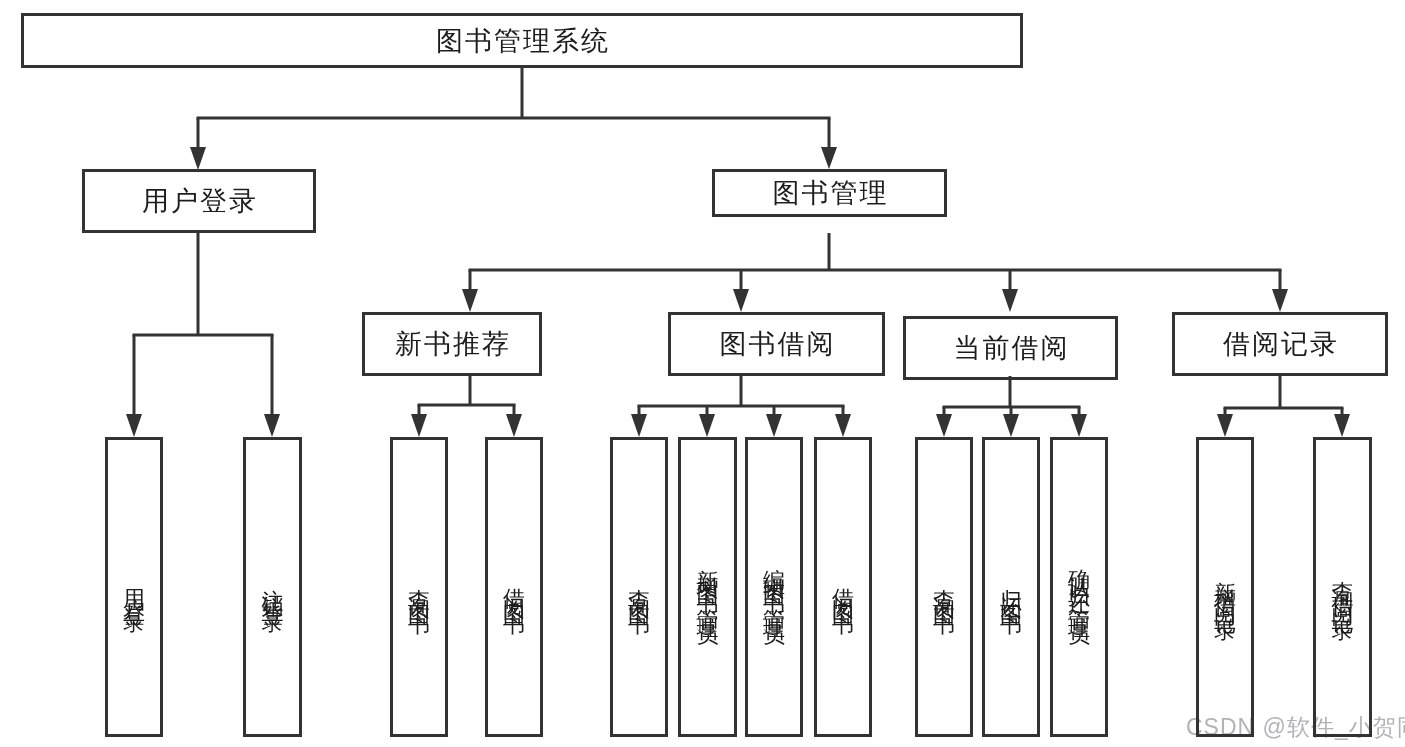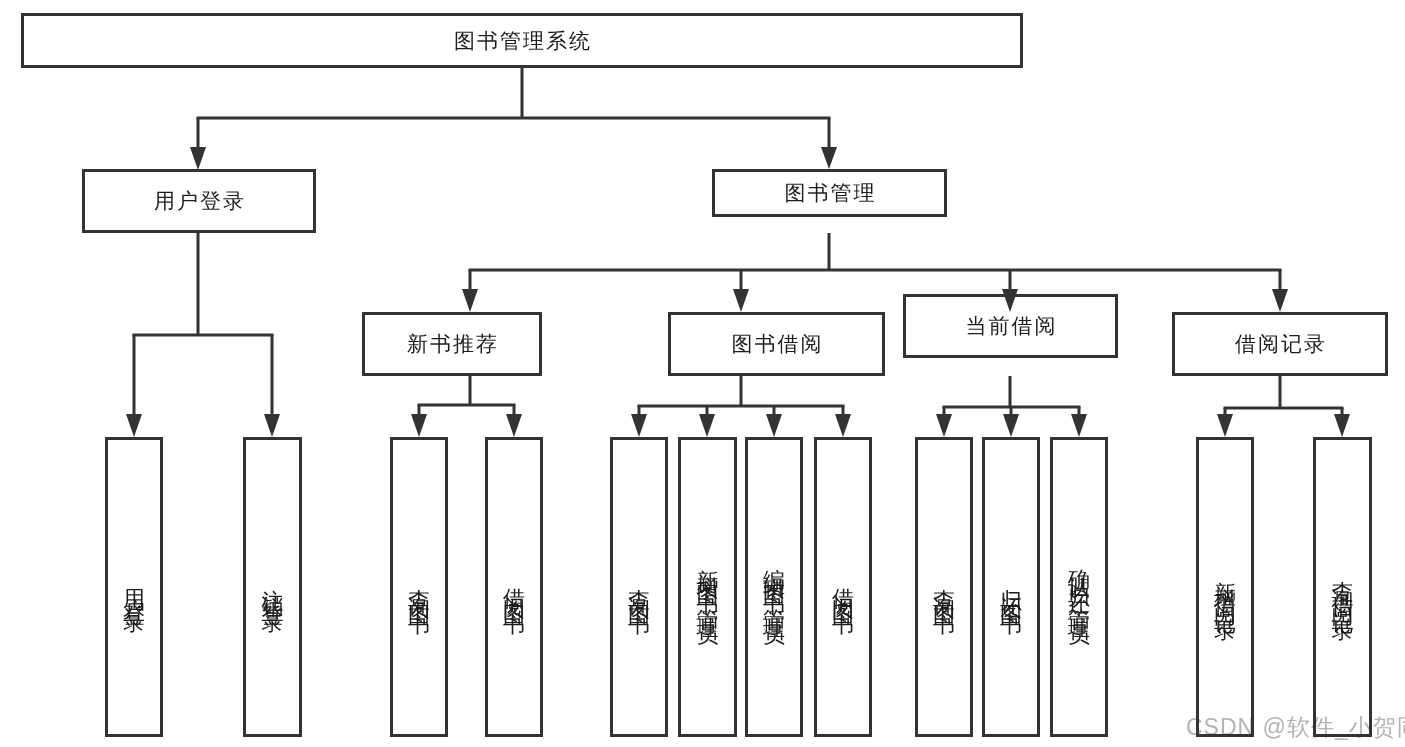--- a/index.html
+++ b/index.html
@@ -28,21 +28,21 @@
   .node{
     position:absolute;
     box-sizing:border-box;
     border:3px solid var(--line-color);
     background:transparent;
     display:flex;align-items:center;justify-content:center;
     color:var(--text-color);
     z-index:3;
     white-space:nowrap;
   }
-  .h-node{font-size:21px;letter-spacing:2px;text-indent:2px;}
+  .h-node{font-size:27px;letter-spacing:2px;text-indent:2px;}
   .v-node{
     writing-mode:vertical-rl;
     font-size:22px;letter-spacing:8px;
     line-height:1;
   }
   .watermark{
     position:absolute;left:1186px;top:712px;
     font-size:23px;letter-spacing:1px;
     color:var(--watermark-color);
     z-index:1;white-space:nowrap;
@@ -131,21 +131,21 @@
     </g>
   </svg>
 
   <div class="node h-node" style="left:21px;top:13px;width:1002px;height:55px;">图书管理系统</div>
 
   <div class="node h-node" style="left:82px;top:169px;width:234px;height:64px;">用户登录</div>
   <div class="node h-node" style="left:712px;top:169px;width:235px;height:48px;">图书管理</div>
 
   <div class="node h-node" style="left:362px;top:312px;width:180px;height:64px;font-family:Liberation Serif, serif;">新书推荐</div>
   <div class="node h-node" style="left:668px;top:312px;width:217px;height:64px;">图书借阅</div>
-  <div class="node h-node" style="left:903px;top:294px;width:215px;height:64px;">当前借阅</div>
+  <div class="node h-node" style="left:903px;top:316px;width:215px;height:64px;">当前借阅</div>
   <div class="node h-node" style="left:1172px;top:312px;width:216px;height:64px;">借阅记录</div>
 
   <div class="node v-node" style="left:105px;top:437px;width:58px;height:300px;">用户登录</div>
   <div class="node v-node" style="left:243px;top:437px;width:59px;height:300px;">注销登录</div>
 
   <div class="node v-node" style="left:390px;top:437px;width:58px;height:300px;">查询图书</div>
   <div class="node v-node" style="left:485px;top:437px;width:58px;height:300px;">借阅图书</div>
 
   <div class="node v-node" style="left:610px;top:437px;width:58px;height:300px;">查询图书</div>
   <div class="node v-node" style="left:678px;top:437px;width:59px;height:300px;">新增图书（管理员）</div>

